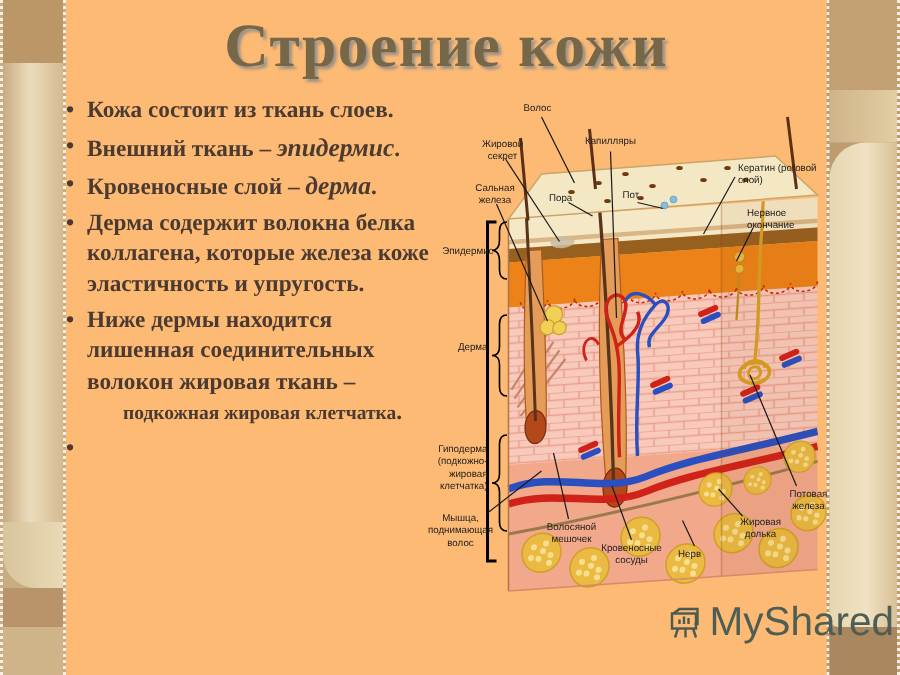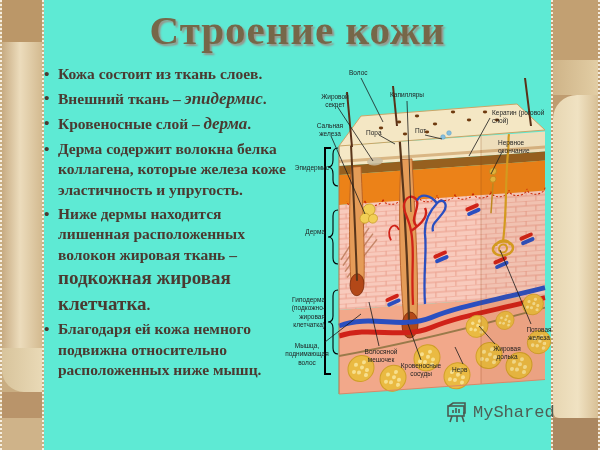--- a/index.html
+++ b/index.html
@@ -1,16 +1,16 @@
 <!DOCTYPE html>
 <html><head>
 <meta charset="utf-8">
 <style>
   html,body{margin:0;padding:0;}
-  #slide{position:relative;width:600px;height:450px;background:#5eead4;overflow:hidden;
+  #slide{position:relative;width:600px;height:450px;background:#fdba74;overflow:hidden;
          font-family:"Liberation Serif","DejaVu Serif",serif;}
   
   .strip{position:absolute;top:0;height:450px;z-index:1;}
   #strip-left{left:0;width:40px;background:#c9ad82;border-left:2px dotted #f6efe2;border-right:2px dotted #f6efe2;}
   #strip-right{right:0;width:45px;background:#bf9c70;border-left:2px dotted #f6efe2;border-right:2px dotted #f6efe2;}
   .seg{position:absolute;left:0;width:100%;}
   .sl1{top:0;height:42px;background:#bb9768;border-bottom:1px dotted #efe5d2;}
   .sl2{top:42px;height:306px;background:linear-gradient(90deg,#c7ab82,#ecdcbc 45%,#d3ba90);}
   .sl3{top:348px;height:44px;background:linear-gradient(90deg,#d8c49c,#e9d9b6);border-radius:0 0 0 22px;}
   .sl4{top:392px;height:26px;background:#b9946a;}
@@ -22,28 +22,28 @@
   
   #title{position:absolute;left:40px;right:45px;top:6px;z-index:2;text-align:center;
          font-size:41px;font-weight:bold;color:#766749;letter-spacing:1px;
          text-shadow:2px 2px 2px #9a9288;}
   
   #bullets{position:absolute;left:44px;top:64px;width:246px;z-index:2;margin:0;padding:0;list-style:none;
            font-size:15.5px;line-height:1.33;font-weight:bold;color:#4b3a31;}
   #bullets li{position:relative;padding-left:14px;margin:0 0 3px 0;}
   .mk{position:absolute;left:0;top:0;}
   .em-it{font-style:italic;font-size:17px;}
-  .em-b{font-size:19px;}
+  .em-b{font-size:13px;margin-left:24px;}
   
   #diagram{position:absolute;left:281px;top:64px;width:296px;height:356px;z-index:2;}
   #diagram svg{position:absolute;left:0;top:0;}
   .dl{position:absolute;font:6.5px/1.3 "Liberation Sans","DejaVu Sans",sans-serif;color:#1e1e1e;z-index:3;}
   
   #watermark{position:absolute;left:444px;top:399px;z-index:4;display:flex;align-items:center;gap:3px;
-             font-family:Liberation Mono, monospace;color:#4e5e54;font-size:17px;}
+             font-family:Liberation Sans, sans-serif;color:#4e5e54;font-size:27px;}
 </style>
 </head>
 <body>
 
 <div id="slide">
 
   <div id="strip-left" class="strip">
     <div class="seg sl1"></div>
     <div class="seg sl2"></div>
     <div class="seg sl3"></div>
@@ -57,22 +57,22 @@
     <div class="seg sr4"></div>
   </div>
 
   <div id="title">Строение кожи</div>
 
   <ul id="bullets">
     <li><span class="mk">•</span><span>Кожа состоит из ткань слоев.</span></li>
     <li><span class="mk">•</span><span>Внешний ткань – </span><span class="em-it">эпидермис</span><span>.</span></li>
     <li><span class="mk">•</span><span>Кровеносные слой – </span><span class="em-it">дерма</span><span>.</span></li>
     <li><span class="mk">•</span><span>Дерма содержит волокна белка коллагена, которые железа коже эластичность и упругость.</span></li>
-    <li><span class="mk">•</span><span>Ниже дермы находится лишенная расположенных волокон жировая ткань – </span><span class="em-b">подкожная жировая клетчатка</span><span>.</span></li>
-    <li><span class="mk">•</span><span>Благодаря ей кожа немного подвижна относительно расположенных ниже мышц.</span></li>
+    <li><span class="mk">•</span><span>Ниже дермы находится лишенная соединительных волокон жировая ткань – </span><span class="em-b">подкожная жировая клетчатка</span><span>.</span></li>
+    <li><span class="mk">•</span></li>
   </ul>
 
   <div id="diagram">
     <svg width="296" height="356" viewBox="0 0 296 356">
       <defs>
         <pattern id="bricks" width="20" height="10" patternUnits="userSpaceOnUse">
           <rect width="20" height="10" fill="#f8cabc"></rect>
           <path d="M0,0 H20 M0,5 H20 M5,0 V5 M15,5 V10" stroke="#eb9f8c" stroke-width="1" fill="none"></path>
         </pattern>
         <g id="lob">

